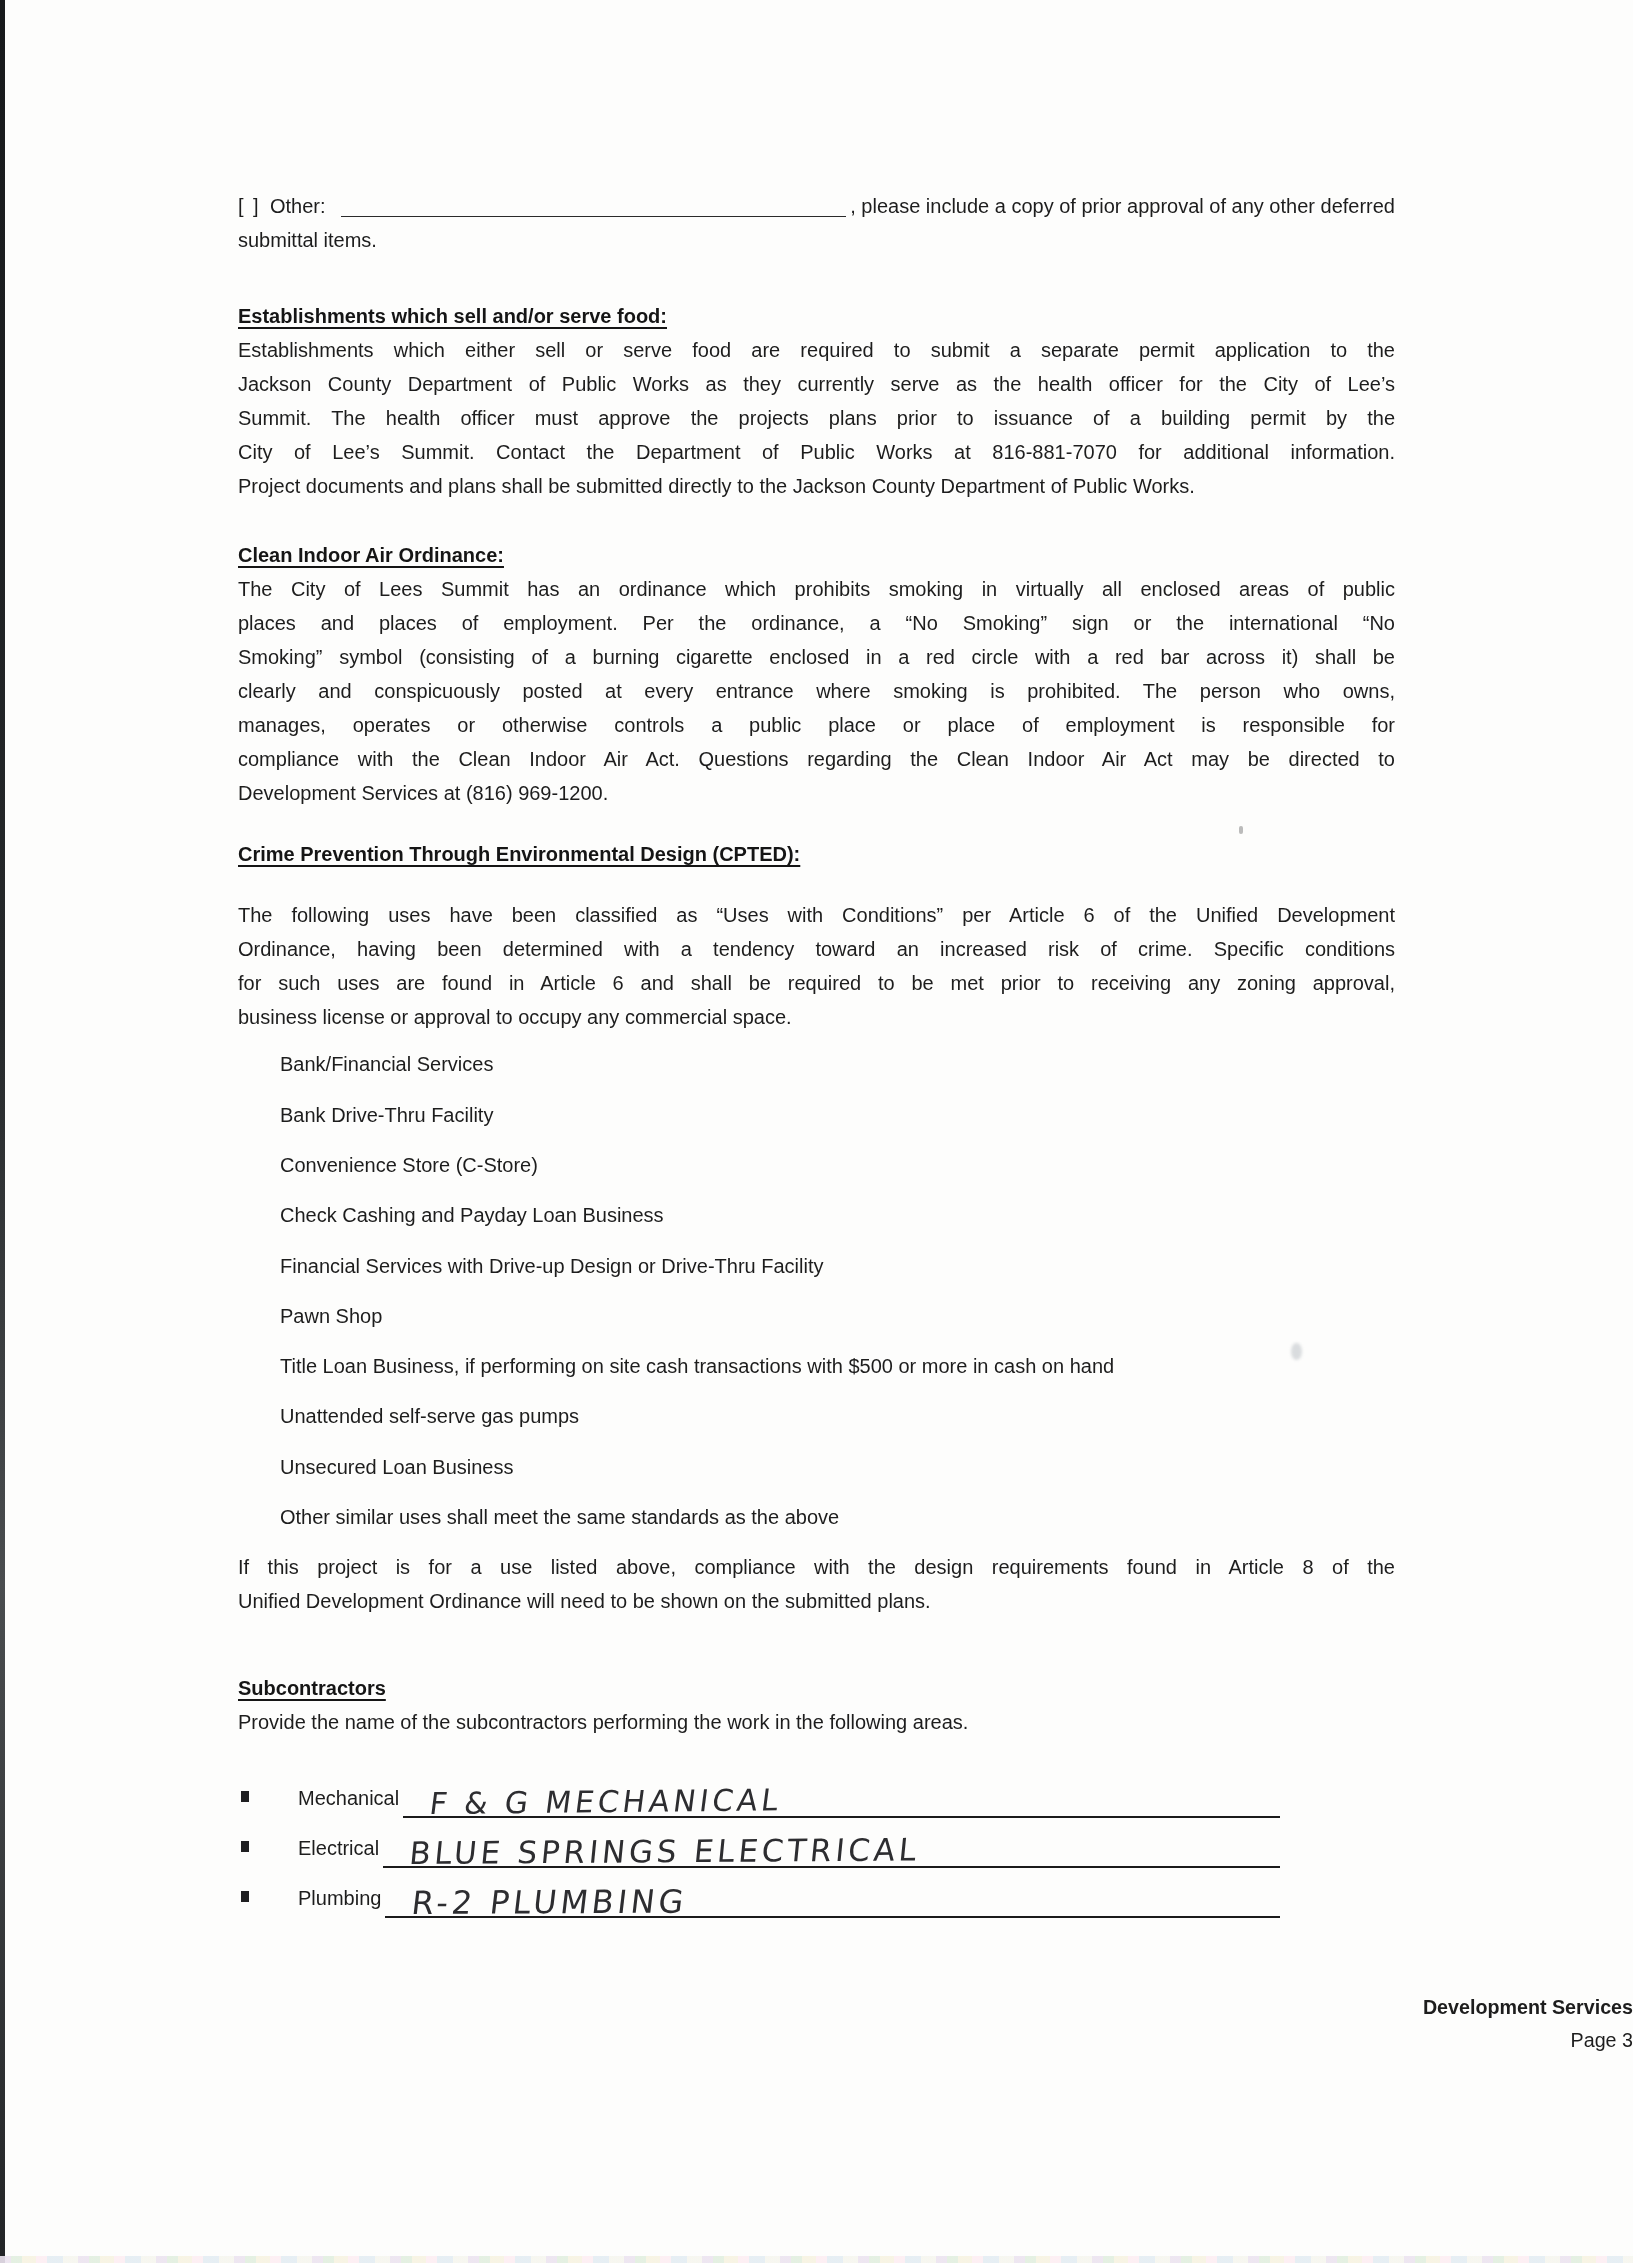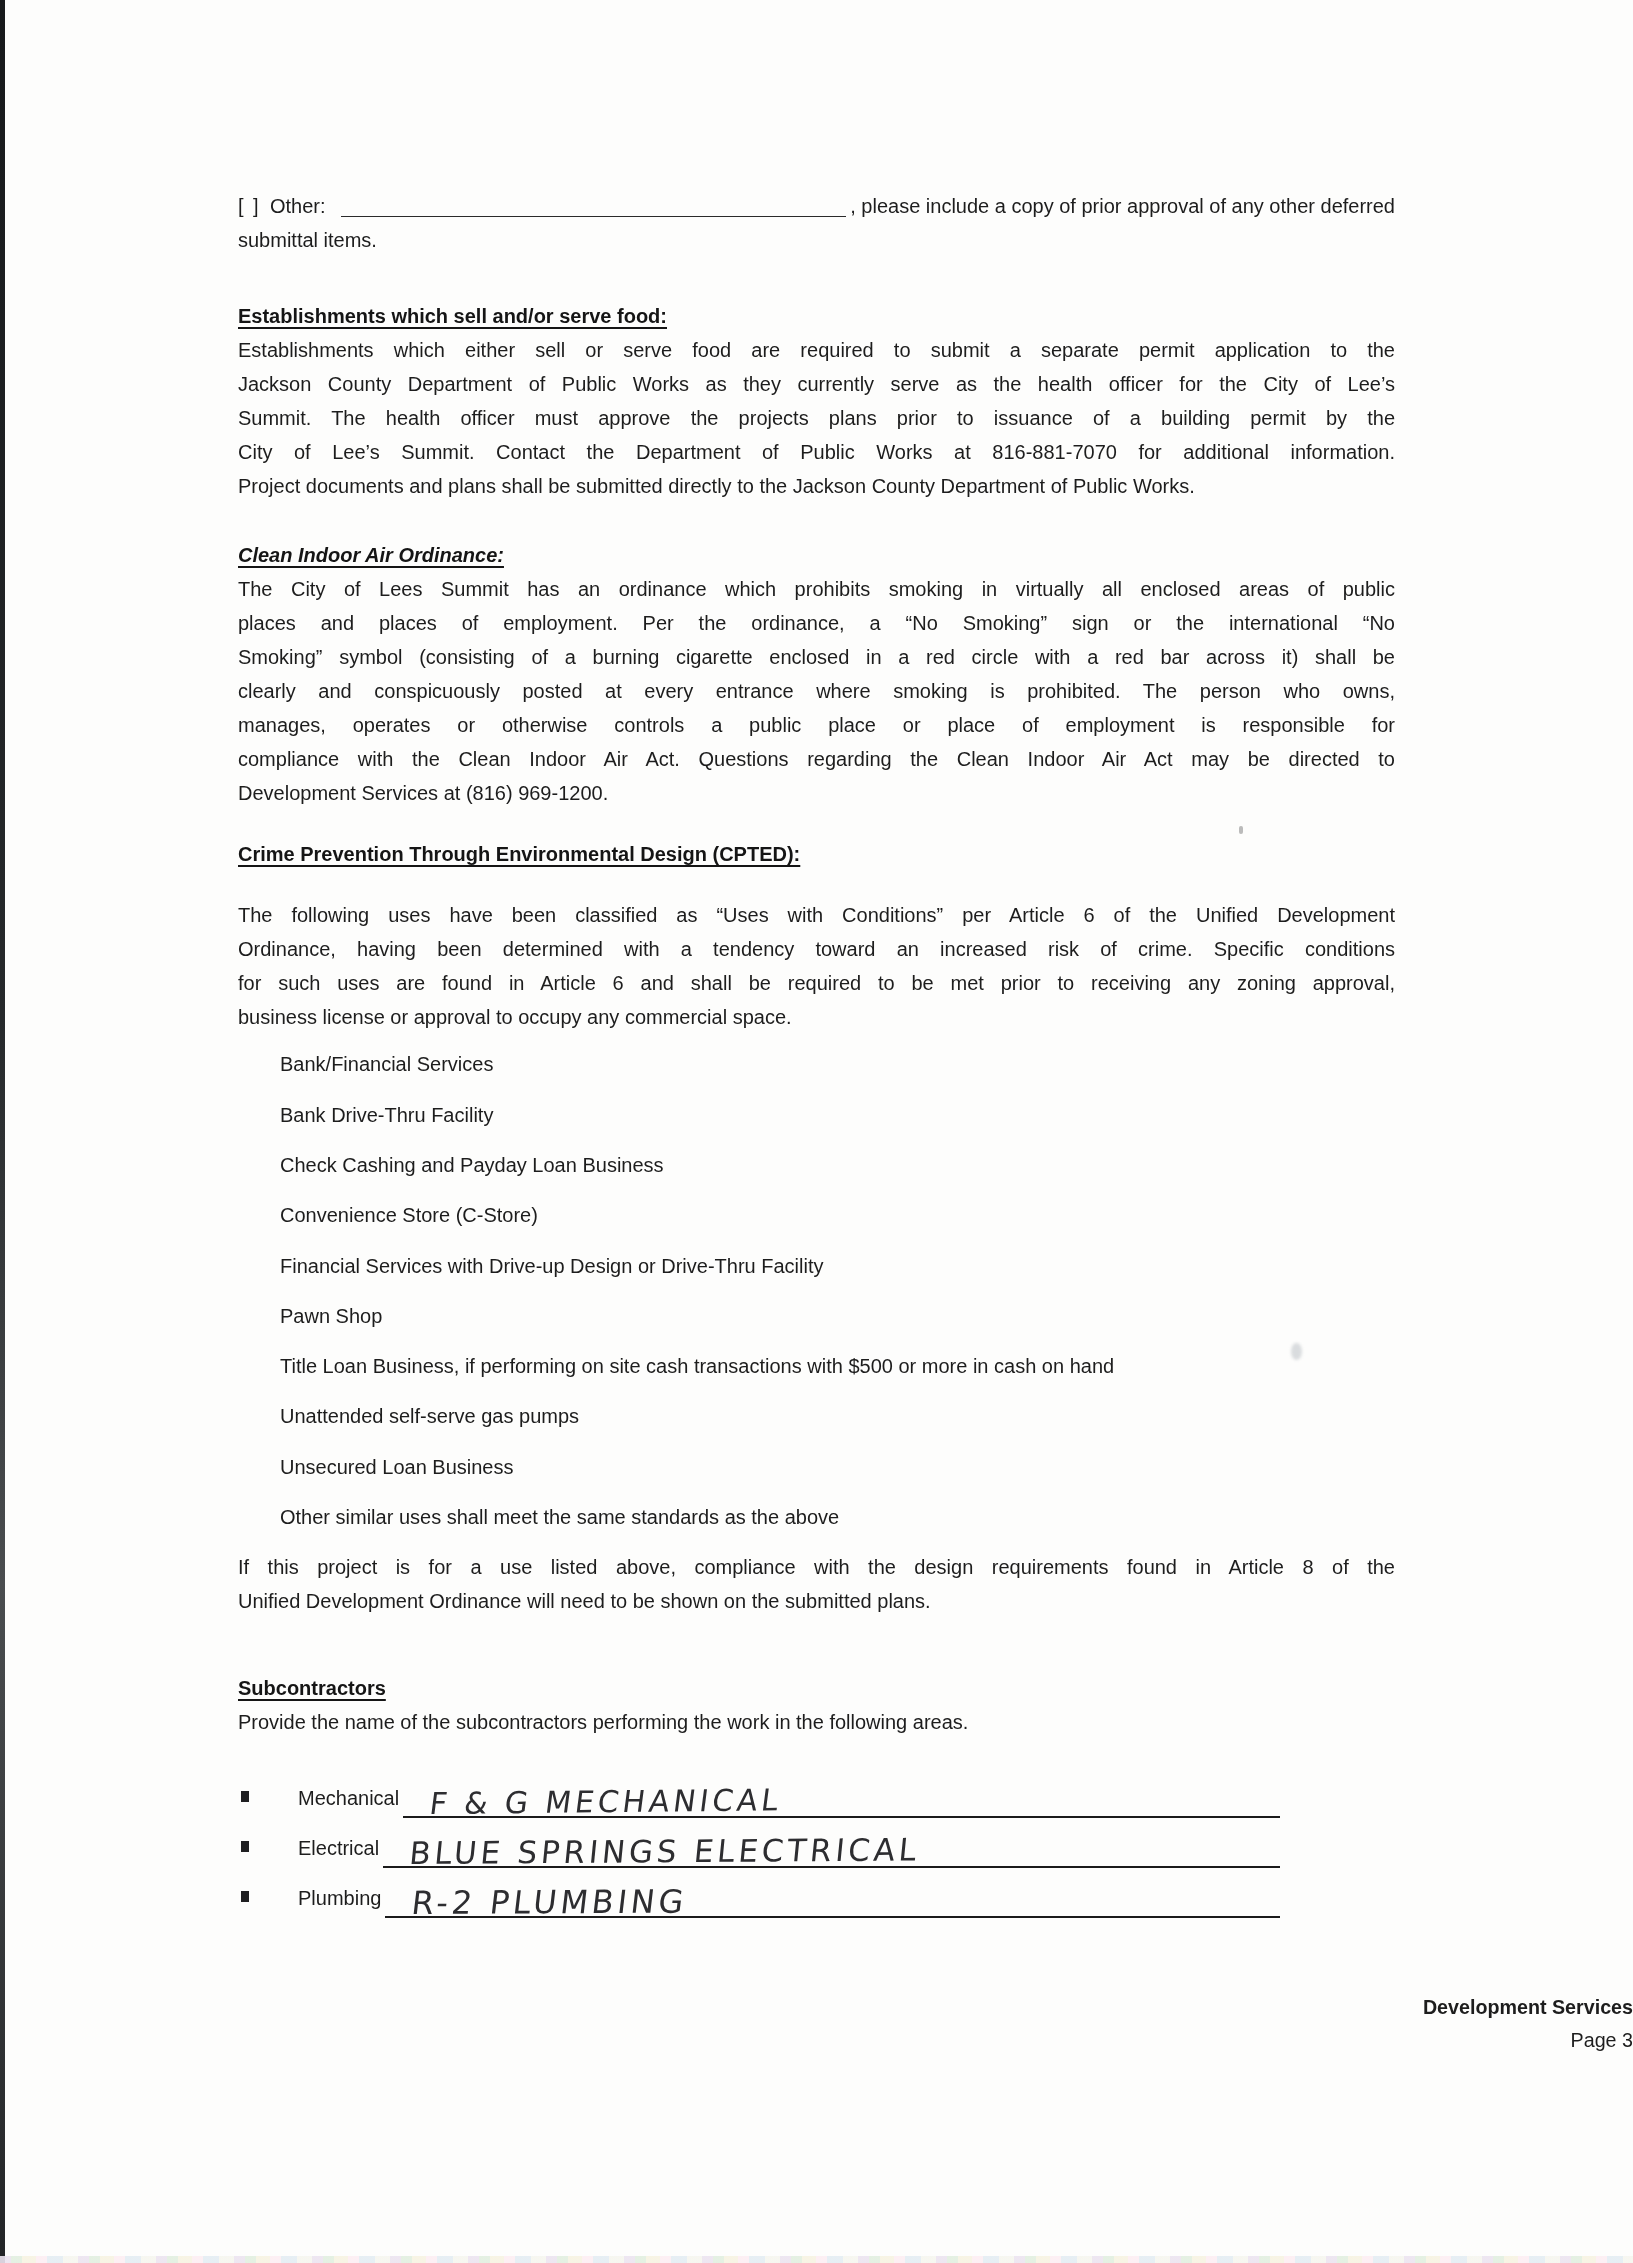--- a/index.html
+++ b/index.html
@@ -37,21 +37,21 @@
   .after { white-space: nowrap; }
 
   .heading {
     font-weight: bold;
     text-decoration: underline;
     text-decoration-thickness: 1.9px;
     text-underline-offset: 3.8px;
     color: #151515;
   }
   .mt44 { margin-top: 42px; }
-  .mt36 { margin-top: 35px; font-style: italic; }
+  .mt36 { margin-top: 35px; }
   .mt28 { margin-top: 27px; }
   .mt55 { margin-top: 53px; }
 
   .uses { margin-top: 13.4px; }
   .use { margin-left: 42px; margin-bottom: 16.3px; }
 
   .subrows { margin-top: 29px; }
   .subrow { display: flex; align-items: flex-end; height: 50px; position: relative; }
   .sq {
     position: absolute; left: 2.9px; bottom: 16.3px;
@@ -146,22 +146,22 @@
     <div class="para mt28">
       <div class="line j">The following uses have been classified as “Uses with Conditions” per Article 6 of the Unified Development</div>
       <div class="line j">Ordinance, having been determined with a tendency toward an increased risk of crime. Specific conditions</div>
       <div class="line j">for such uses are found in Article 6 and shall be required to be met prior to receiving any zoning approval,</div>
       <div class="line">business license or approval to occupy any commercial space.</div>
     </div>
 
     <div class="uses">
       <div class="use">Bank/Financial Services</div>
       <div class="use">Bank Drive-Thru Facility</div>
+      <div class="use">Convenience Store (C-Store)</div>
       <div class="use">Check Cashing and Payday Loan Business</div>
-      <div class="use">Convenience Store (C-Store)</div>
       <div class="use">Financial Services with Drive-up Design or Drive-Thru Facility</div>
       <div class="use">Pawn Shop</div>
       <div class="use">Title Loan Business, if performing on site cash transactions with $500 or more in cash on hand</div>
       <div class="use">Unattended self-serve gas pumps</div>
       <div class="use">Unsecured Loan Business</div>
       <div class="use">Other similar uses shall meet the same standards as the above</div>
     </div>
 
     <div class="para">
       <div class="line j">If this project is for a use listed above, compliance with the design requirements found in Article 8 of the</div>

